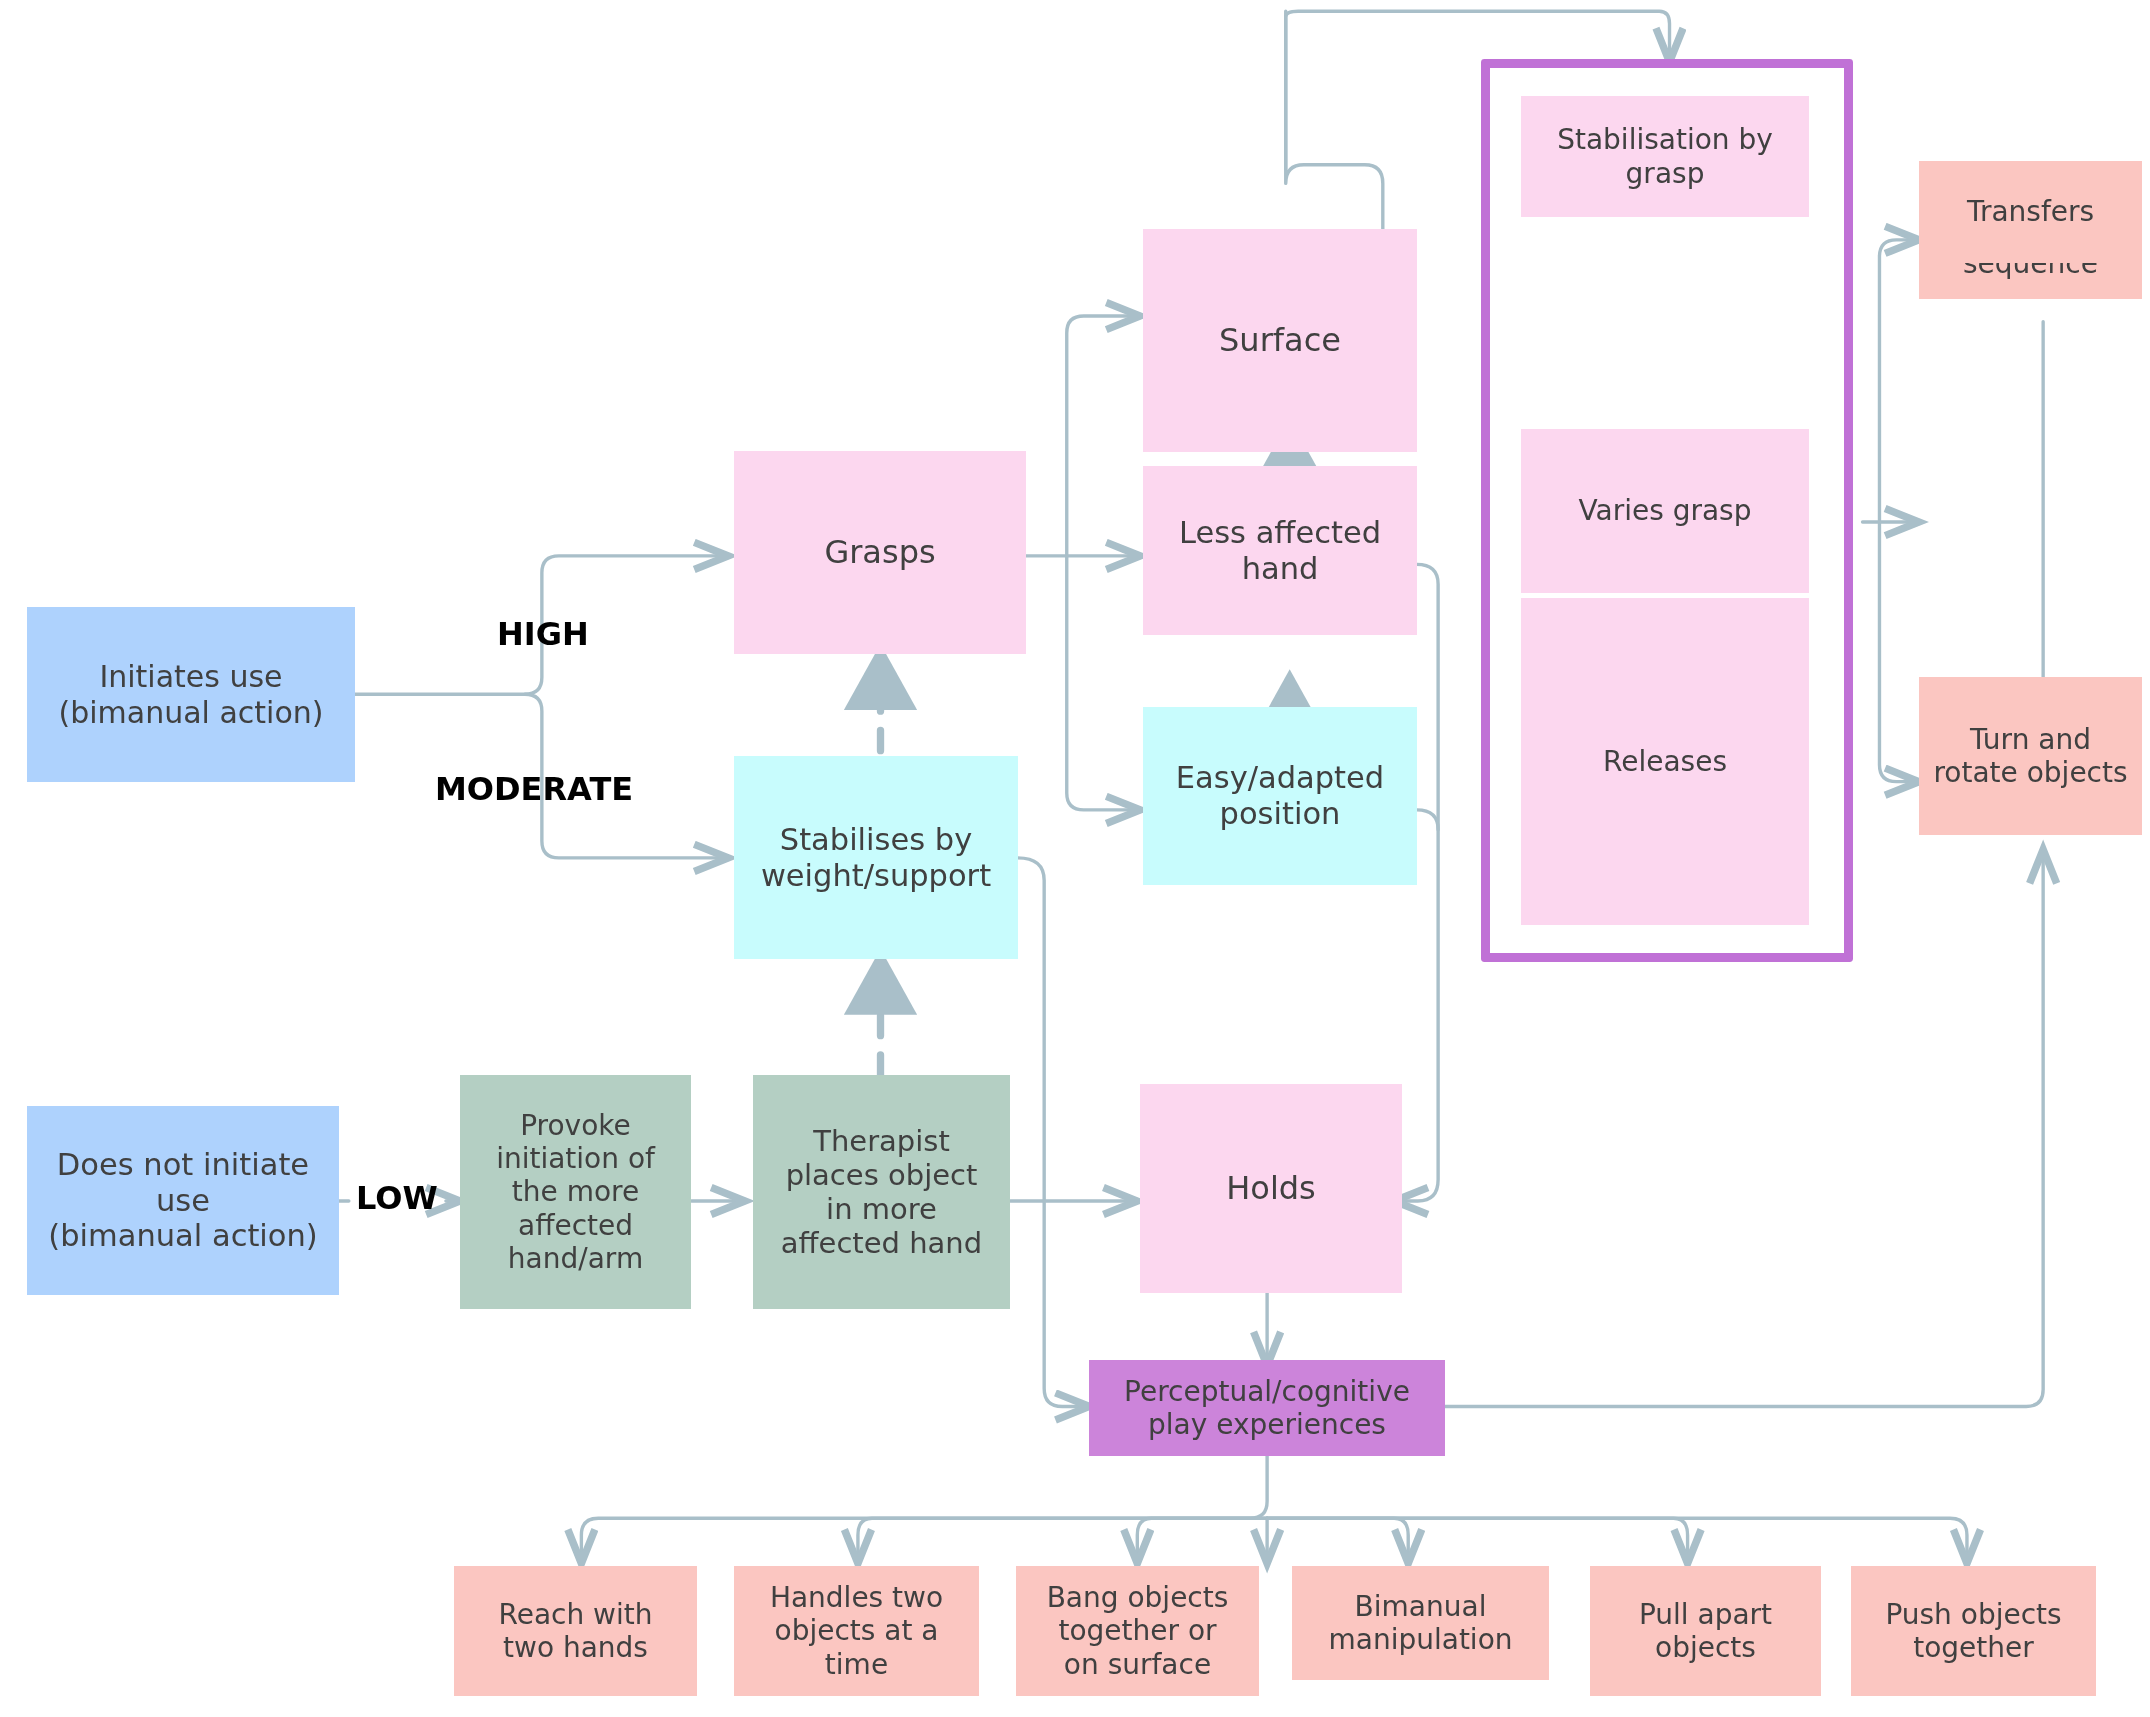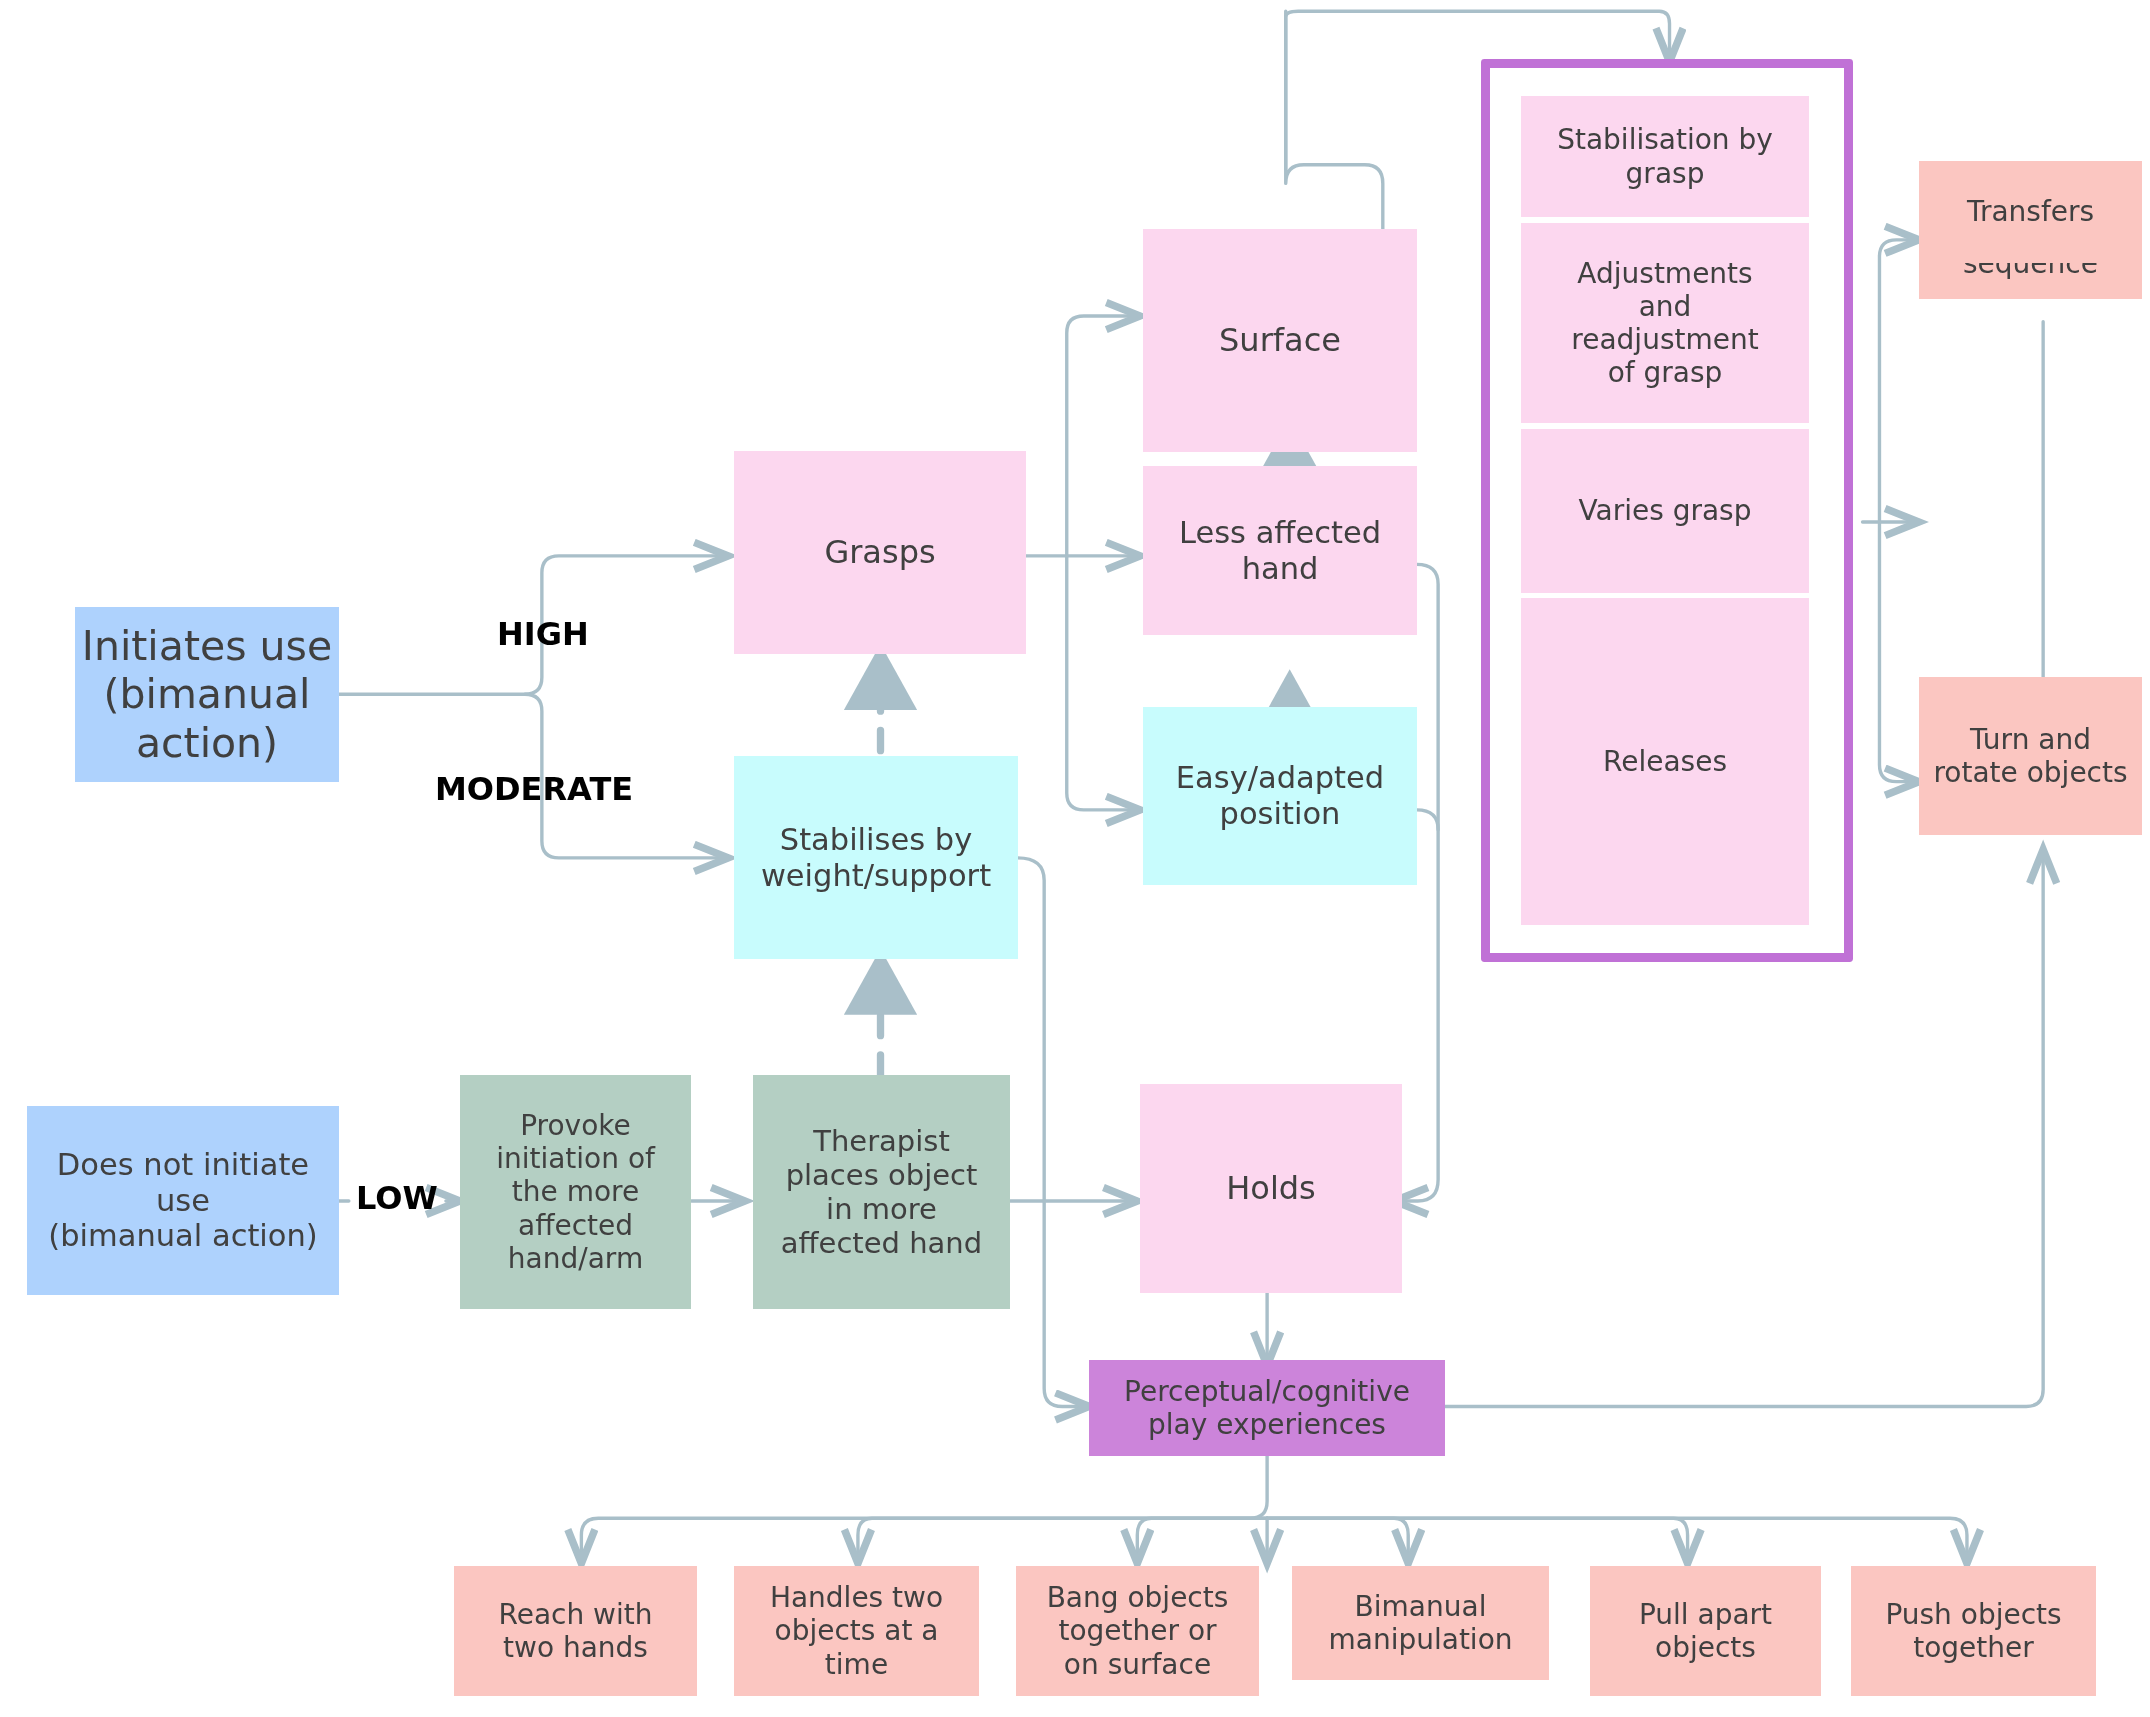--- a/index.html
+++ b/index.html
@@ -79,21 +79,21 @@
       <path d="M2245,2570 V2660 Q2245,2690 2215,2690 H1060 Q1030,2690 1030,2720 V2770" marker-end="url(#ah)"></path>
       <path d="M2245,2690 H1545 Q1520,2690 1520,2720 V2770" marker-end="url(#ah)"></path>
       <path d="M2245,2690 H2040 Q2015,2690 2015,2720 V2770" marker-end="url(#ah)"></path>
       <path d="M2245,2690 V2720 V2770" marker-end="url(#ah)"></path>
       <path d="M2245,2690 H2470 Q2495,2690 2495,2720 V2770" marker-end="url(#ah)"></path>
       <path d="M2245,2690 H2965 Q2990,2690 2990,2720 V2770" marker-end="url(#ah)"></path>
       <path d="M2245,2690 H3455 Q3485,2690 3485,2720 V2770" marker-end="url(#ah)"></path>
     </g>
   </svg>
 
-  <div class="node blue" style="left:27px;top:607px;width:264px;height:175px;font-size:41px;margin-left:48px;">Initiates use<br>(bimanual action)</div>
+  <div class="node blue" style="left:27px;top:607px;width:328px;height:175px;font-size:30px;">Initiates use<br>(bimanual action)</div>
 
   <div class="node blue" style="left:27px;top:1106px;width:312px;height:189px;font-size:30.5px;">Does not initiate<br>use<br>(bimanual action)</div>
 
   <div class="grouplabel" style="left:497px;top:615px;font-size:32px;">HIGH</div>
   <div class="grouplabel" style="left:435px;top:770px;font-size:32px;">MODERATE</div>
   <div class="grouplabel" style="left:356px;top:1179px;font-size:32px;">LOW</div>
 
   <div class="node pink" style="left:734px;top:451px;width:292px;height:203px;font-size:32px;">Grasps</div>
 
   <div class="node cyan" style="left:734px;top:756px;width:284px;height:203px;font-size:30.5px;">Stabilises by<br>weight/support</div>
@@ -109,21 +109,20 @@
   <div class="node cyan" style="left:1143px;top:707px;width:274px;height:178px;font-size:30.5px;">Easy/adapted<br>position</div>
 
   <div class="node pink" style="left:1140px;top:1084px;width:262px;height:209px;font-size:32px;">Holds</div>
 
   <div class="node purple" style="left:1089px;top:1360px;width:356px;height:96px;font-size:28px;">Perceptual/cognitive<br>play experiences</div>
 
   <div id="groupbox" style="left:1481px;top:59px;width:372px;height:903px;"></div>
 
   <div class="node pink" style="left:1521px;top:96px;width:288px;height:121px;font-size:28px;">Stabilisation by<br>grasp</div>
 
-  <div class="node pink" style="left:1521px;top:223px;width:288px;height:200px;font-size:28px;">Adjustments<br>and<br>readjustment<br>of grasp</div>
 
   <div class="node pink" style="left:1521px;top:429px;width:288px;height:164px;font-size:28px;">Varies grasp</div>
 
   <div class="node pink" style="left:1521px;top:598px;width:288px;height:327px;font-size:28px;">Releases</div>
 
   <div class="node salmon" style="left:1919px;top:195px;width:223px;height:104px;font-size:28px;">Transfer in a<br>sequence</div>
 
   <div class="node salmon" style="left:1919px;top:731px;width:223px;height:102px;font-size:28px;transform:translateY(-570px);">Transfers</div>
 
   <div class="node salmon" style="left:1919px;top:677px;width:223px;height:158px;font-size:28px;">Turn and<br>rotate objects</div>

